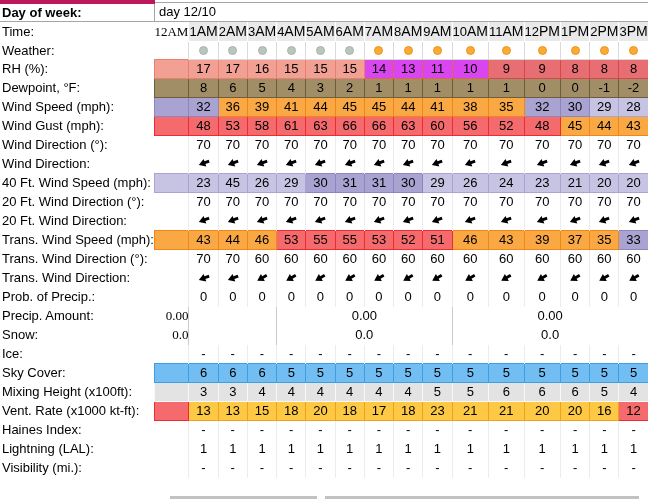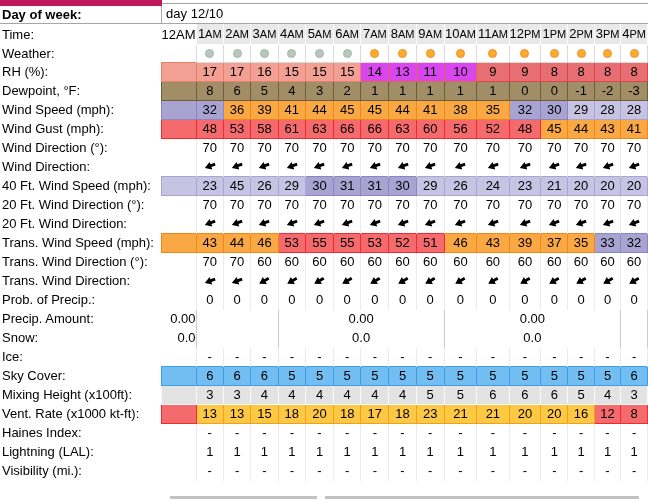--- a/index.html
+++ b/index.html
@@ -4,31 +4,31 @@
 <style>
   html,body{margin:0;padding:0;background:#fff;}
   #screen{position:relative;width:648px;height:500px;overflow:hidden;
           font-family:"Liberation Sans",sans-serif;font-size:13px;color:#000;}
   table{border-collapse:collapse;table-layout:fixed;margin:0;}
   th{font-weight:normal;text-align:left;padding:0 0 0 2px;white-space:nowrap;
      overflow:hidden;font-size:13px;}
   td{text-align:center;padding:0;font-size:13px;overflow:hidden;}
   tr{height:19px;line-height:18px;}
   tr.row-day-of-week{height:18px;line-height:17px;}
-  tr.row-day-of-week th{font-weight:bold;border-top:6px solid #be185d;
+  tr.row-day-of-week th{font-weight:bold;border-top:4px solid #be185d;
       border-bottom:1px solid #a6a6a6;border-right:1px solid #a6a6a6;}
   tr.row-day-of-week td{border-top:1px solid #a6a6a6;border-bottom:1px solid #a6a6a6;
       text-align:left;padding-left:4px;}
   tr.row-time{height:20px;line-height:19px;padding-left:34px;}
   tr.row-weather{height:18px;line-height:17px;}
-  .ap{font-size:11px;letter-spacing:0px;}
+  .ap{font-size:14px;letter-spacing:0px;}
   .c-w{border-left:1px solid #ececec;border-right:1px solid #ececec;background:#fff;}
   .seg{border-left:1px solid #cccccc;border-right:1px solid #cccccc;background:#fff;}
   .pc{padding:0;}
-  .clip{overflow:hidden;white-space:nowrap;display:flex;justify-content:flex-end;width:100%;}
+  .clip{overflow:hidden;white-space:nowrap;display:flex;justify-content:flex-end;width:100%;font-family:Liberation Serif, serif;}
   .dot{display:inline-block;width:7px;height:7px;border-radius:50%;vertical-align:middle;margin-top:-2px;}
   .dot-night{background:#b9c6bc;border:1px solid #a4b6a9;}
   .dot-day{background:#fbaa33;border:1px solid #f0921c;}
   .arrow-svg{display:inline-block;vertical-align:middle;margin-top:-2px;}
   .bbar{position:absolute;height:3px;background:#c2c2c2;top:496px;}
 </style>
 <style>.c-g1{background:#57a97c;border:1px solid #3a8a60;}
 .c-g2{background:#86c79d;border:1px solid #5fae80;}
 .c-g3{background:#cbe9d4;border:1px solid #a5d6b6;}
 .c-g4{background:#ddf2e3;border:1px solid #b9e2c7;}

